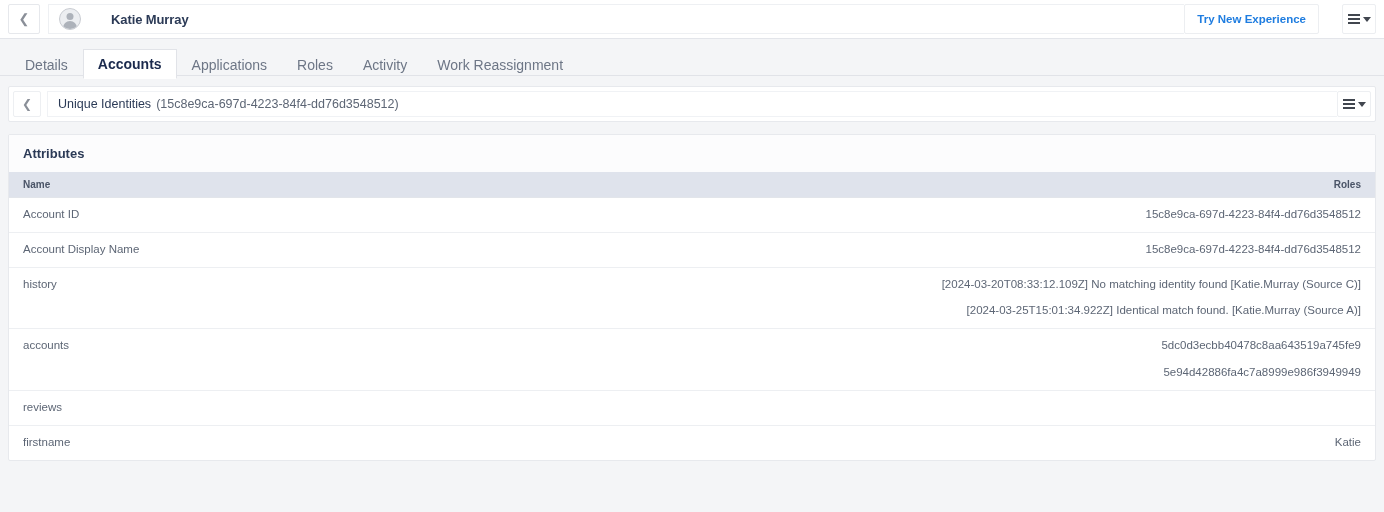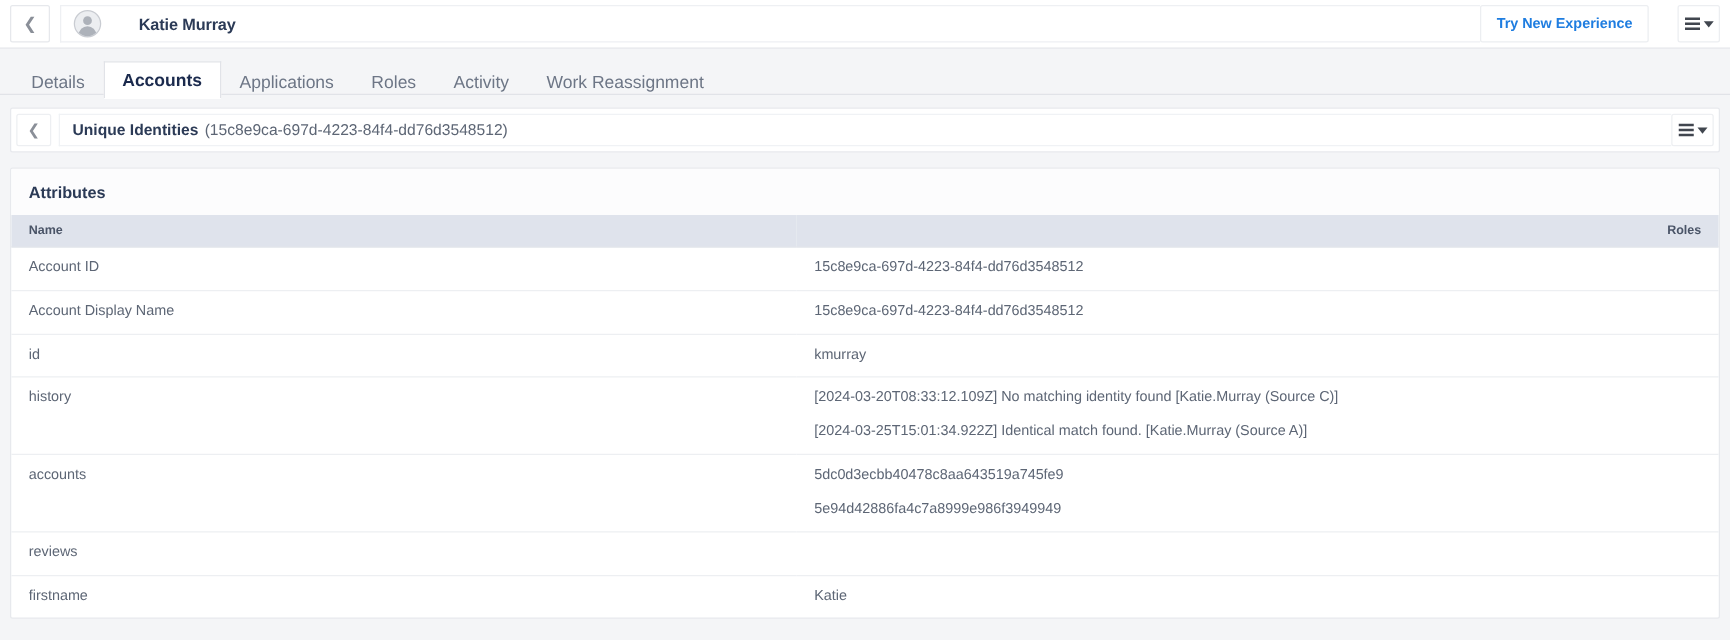--- a/index.html
+++ b/index.html
@@ -189,21 +189,21 @@
     border: 1px solid #f0f2f5;
     border-right: none;
     display: flex;
     align-items: center;
     padding-left: 10px;
     gap: 5px;
     min-width: 0;
   }
   .sh-title {
     font-size: 12.5px;
-    font-weight: bold;
+    font-weight: normal;
     color: #2b3a56;
     white-space: nowrap;
   }
   .sh-sub {
     font-size: 12.5px;
     color: #5d6675;
     white-space: nowrap;
   }
   .sh-menu {
     width: 34px;
@@ -244,21 +244,21 @@
   }
   table.attrs thead th.val { text-align: right; }
   table.attrs td {
     font-size: 11.5px;
     color: #5d6675;
     padding: 8px 14px;
     border-top: 1px solid #edeff2;
     vertical-align: top;
     line-height: 1.55;
   }
-  table.attrs td.val { }
+  table.attrs td.val { text-align: right; }
   table.attrs tbody tr:first-child td { border-top: 1px solid #e2e5ea; }
   .multi-line { display: block; }
   .multi-line + .multi-line { margin-top: 9px; }
   .blank-line { display: block; height: 15px; }
   .col-name { width: 46%; }
   .col-val { width: 54%; }
 </style>
 </head>
 <body>
 
@@ -332,26 +332,20 @@
               <span class="multi-line">15c8e9ca-697d-4223-84f4-dd76d3548512</span>
             </td>
           </tr>
           <tr>
             <td>Account Display Name</td>
             <td class="val">
               <span class="multi-line">15c8e9ca-697d-4223-84f4-dd76d3548512</span>
             </td>
           </tr>
           <tr>
-            <td>id</td>
-            <td class="val">
-              <span class="multi-line">kmurray</span>
-            </td>
-          </tr>
-          <tr>
             <td>history</td>
             <td class="val">
               <span class="multi-line">[2024-03-20T08:33:12.109Z] No matching identity found [Katie.Murray (Source C)]</span>
               <span class="multi-line">[2024-03-25T15:01:34.922Z] Identical match found. [Katie.Murray (Source A)]</span>
             </td>
           </tr>
           <tr>
             <td>accounts</td>
             <td class="val">
               <span class="multi-line">5dc0d3ecbb40478c8aa643519a745fe9</span>

